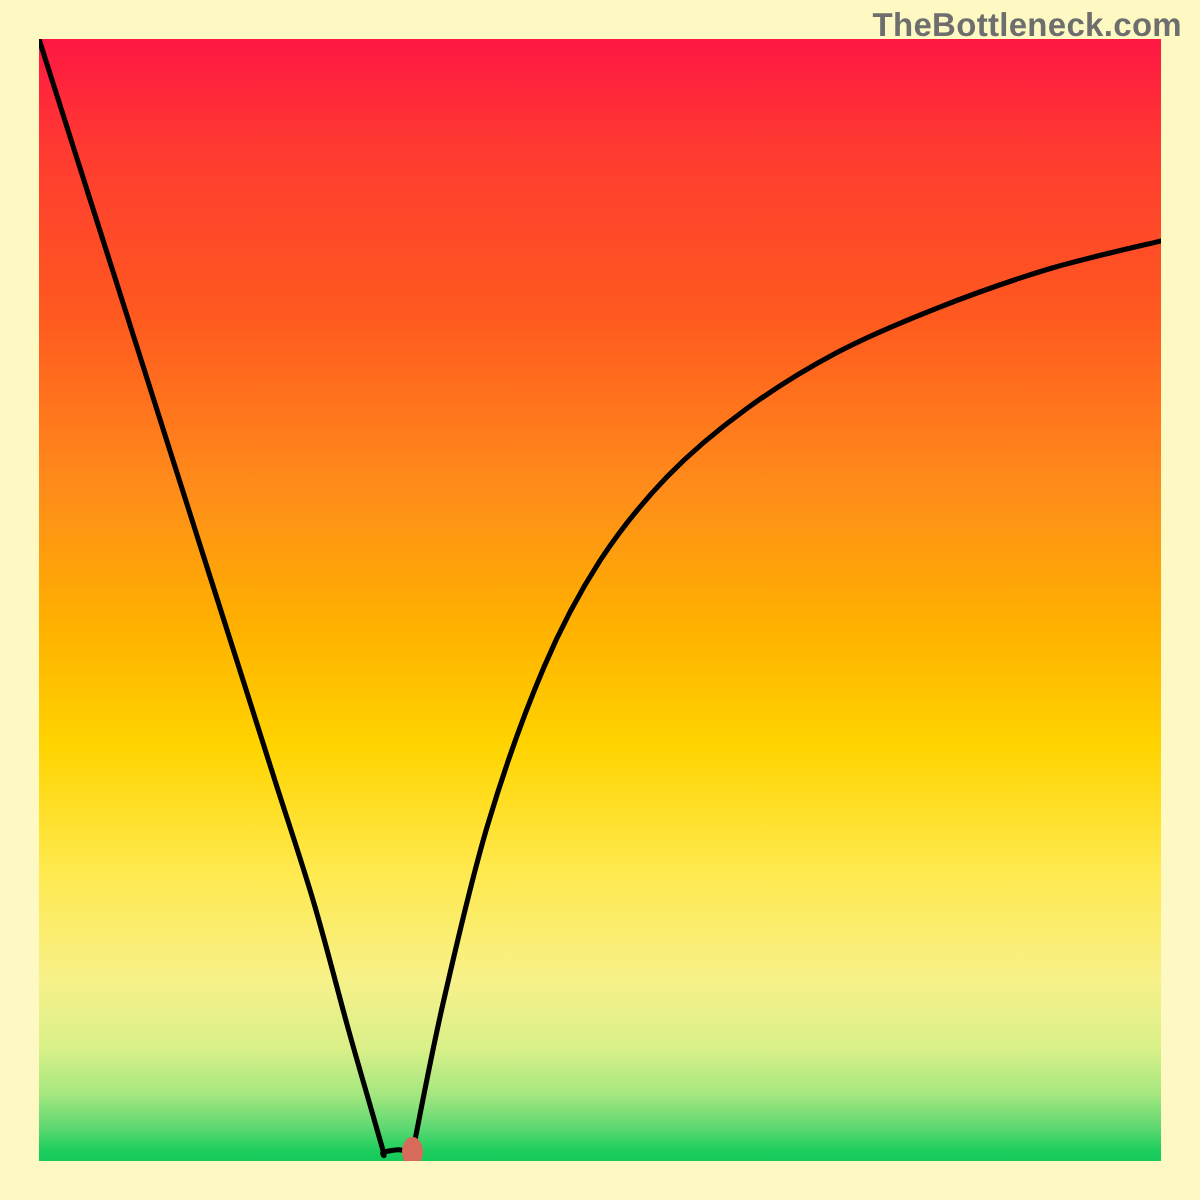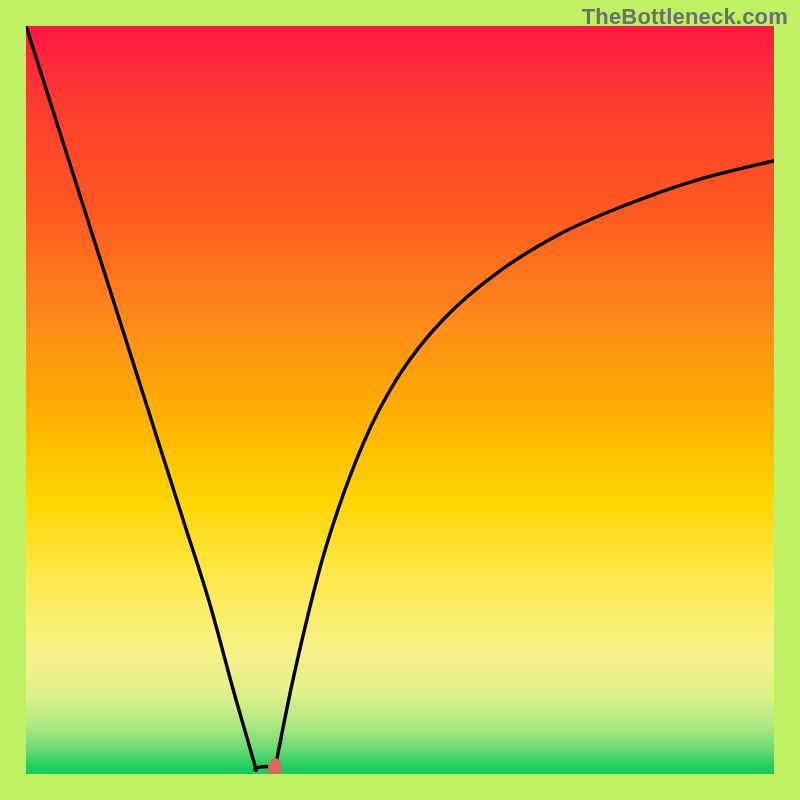--- a/index.html
+++ b/index.html
@@ -1,21 +1,21 @@
 <!DOCTYPE html>
 <html><head>
 <meta charset="utf-8">
 <style>
   * { margin: 0; padding: 0; box-sizing: border-box; }
   html, body { width: 800px; height: 800px; overflow: hidden; background: #000; }
   .frame {
     position: relative;
     width: 800px;
     height: 800px;
-    background: #bef264;
+    background: #fef9c3;
   }
   .watermark {
     position: absolute;
     top: 4px;
     right: 12px;
     font-family: Arial, Helvetica, sans-serif;
     font-size: 22px;
     font-weight: 600;
     color: #6e6e6e;
     letter-spacing: 0.2px;

